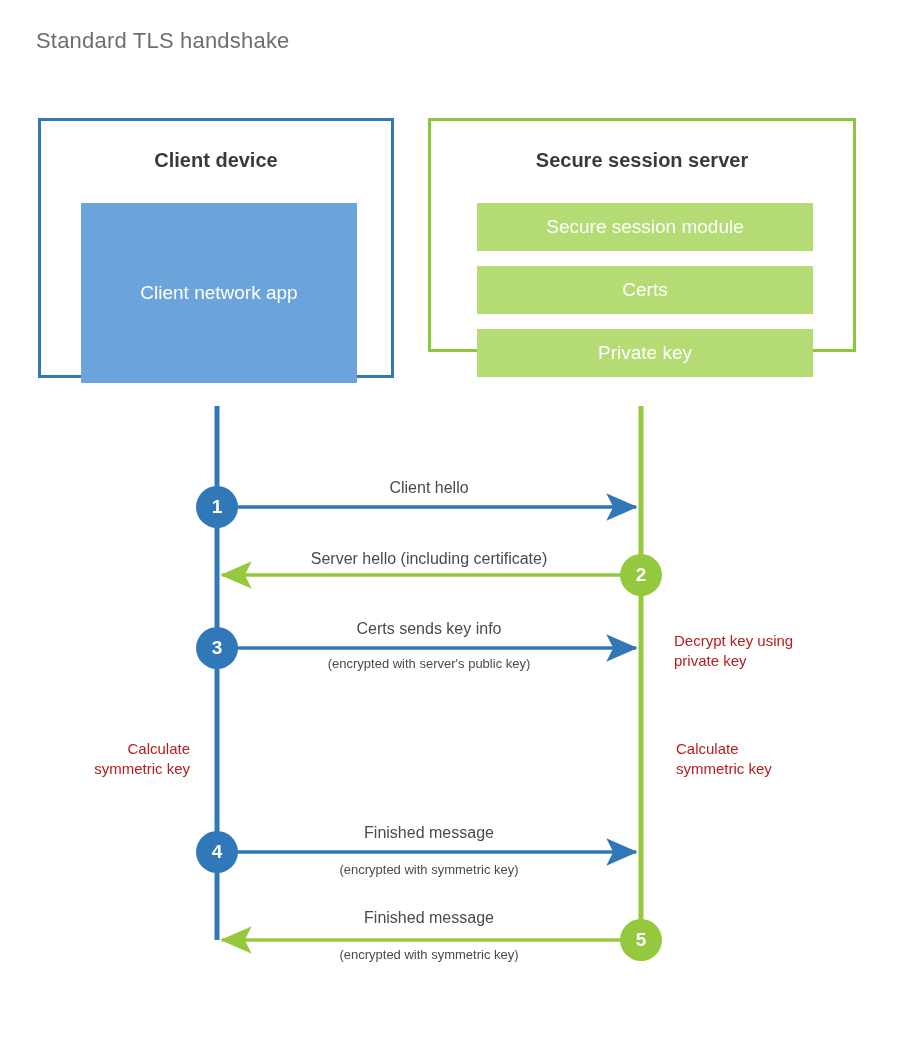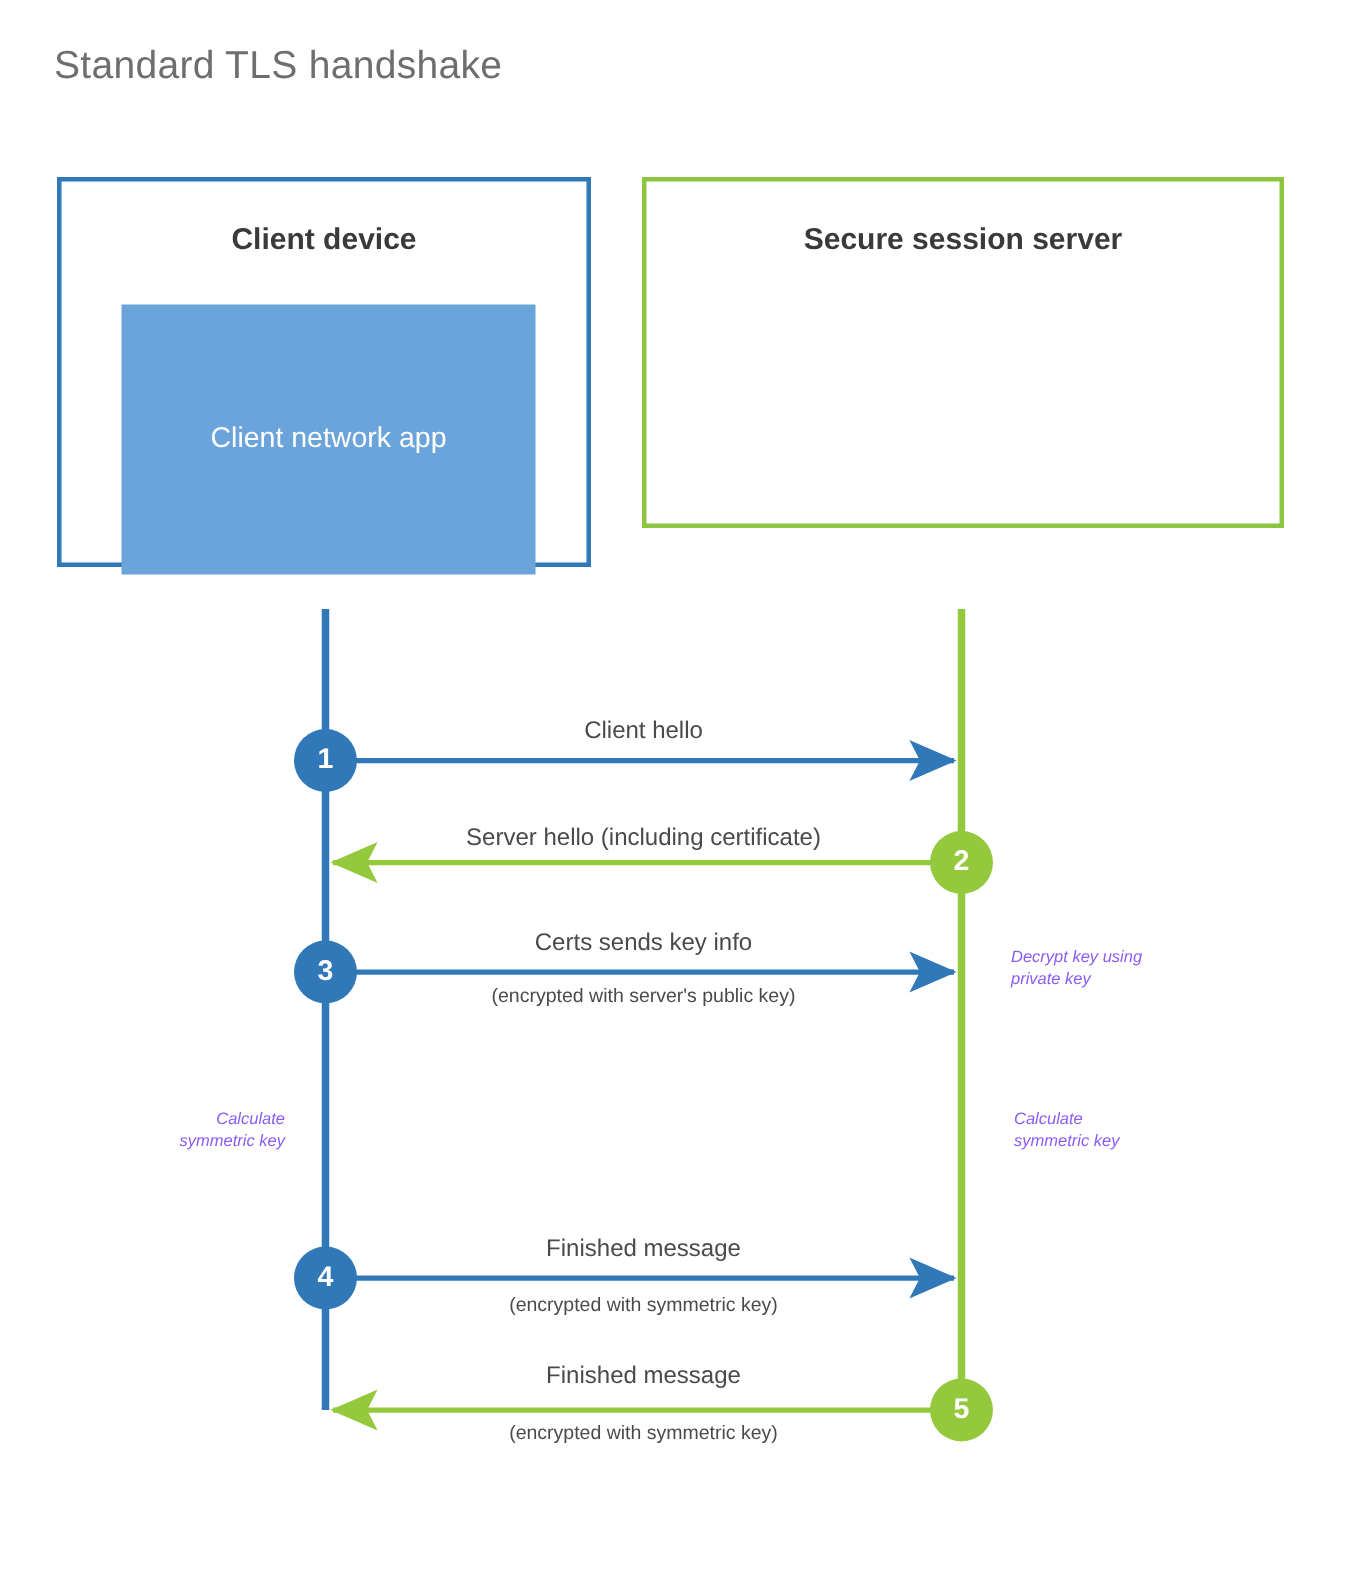--- a/index.html
+++ b/index.html
@@ -17,21 +17,21 @@
   #diagram-root {
     position: absolute;
     inset: 0;
   }
 
   
   .page-title {
     position: absolute;
     left: 36px;
     top: 28px;
-    font-size: 26px;
+    font-size: 22px;
     font-weight: 400;
     color: #6d6e71;
     letter-spacing: 0.2px;
     white-space: nowrap;
   }
 
   
   .party-box {
     position: absolute;
     background: #ffffff;
@@ -138,42 +138,46 @@
     position: absolute;
     font-size: 13px;
     color: #4a4a4a;
     white-space: nowrap;
     transform: translateX(-50%);
   }
 
   
   .side-note {
     position: absolute;
-    font-size: 11px;
+    font-size: 15px;
     line-height: 1.35;
-    color: #8b5cf6;
+    color: #b91c1c;
     white-space: pre-line;
-    font-style: italic;
   }
   .side-note.right-edge { text-align: right; }
 </style>
 </head>
 <body>
 
 <div id="diagram-root">
 
   <div class="page-title">Standard TLS handshake</div>
 
   <div class="party-box client">
     <div class="party-title">Client device</div>
     <div class="client-app">Client network app</div>
   </div>
 
   <div class="party-box server">
     <div class="party-title">Secure session server</div>
+    <div class="server-bars">
+      <div class="server-bar">Secure session module</div>
+      <div class="server-bar">Certs</div>
+      <div class="server-bar">Private key</div>
+    </div>
   </div>
 
   <svg id="sequence-svg" viewBox="0 0 900 1058" xmlns="http://www.w3.org/2000/svg">
     <defs>
       <marker id="arrow-blue-right" markerWidth="9" markerHeight="9" refX="8.5" refY="4.5" orient="auto" markerUnits="strokeWidth">
         <path d="M0,0.6 L9,4.5 L0,8.4 L2,4.5 Z" fill="#3178b8"></path>
       </marker>
       <marker id="arrow-green-left" markerWidth="9" markerHeight="9" refX="8.5" refY="4.5" orient="auto" markerUnits="strokeWidth">
         <path d="M0,0.6 L9,4.5 L0,8.4 L2,4.5 Z" fill="#95c93d"></path>
       </marker>

